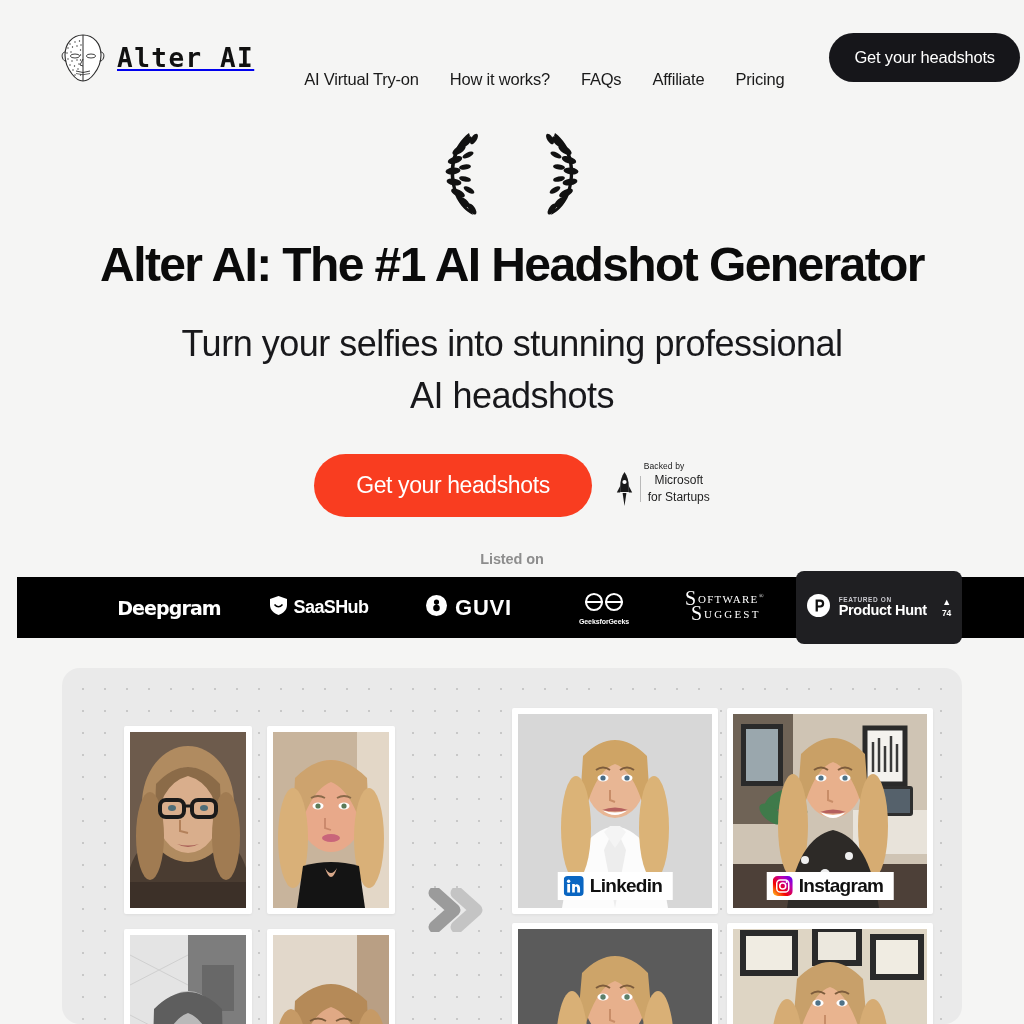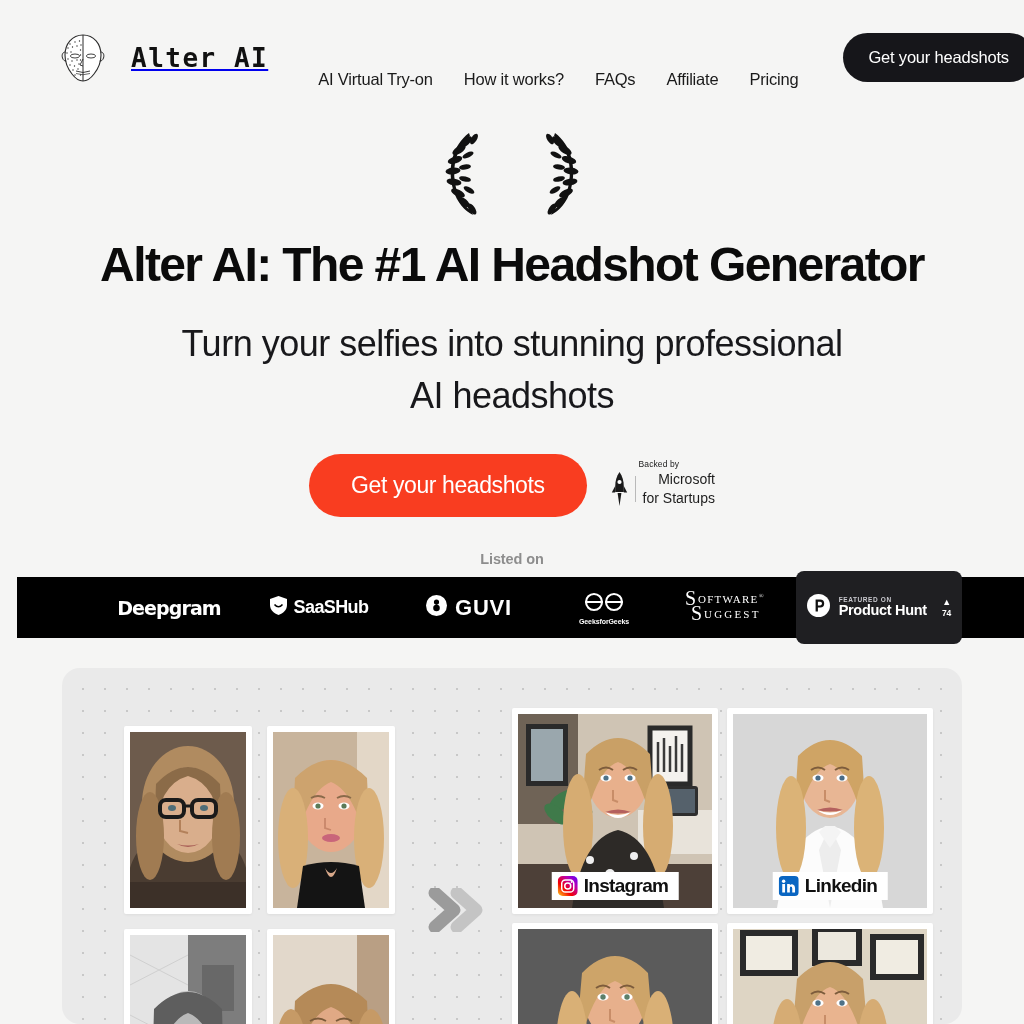--- a/index.html
+++ b/index.html
@@ -12,21 +12,21 @@
     -webkit-font-smoothing: antialiased;
   }
   .page { position: relative; width: 1024px; height: 1024px; background: #f5f5f4; }
 
   
   .header {
     position: absolute; top: 0; left: 0; width: 1024px; height: 115px;
     display: flex; align-items: center; padding: 0 60px;
     background: #f5f5f4;
   }
-  .brand { display: flex; align-items: center; gap: 25px; }
+  .brand { display: flex; align-items: center; gap: 11px; }
   .brand-mark { width: 46px; height: 50px; display: block; }
   .brand-name {
     font-family: "DejaVu Sans Mono", monospace;
     font-size: 26px; font-weight: 700; letter-spacing: 1.5px; color: #111;
     white-space: nowrap;
   }
   .nav { display: flex; align-items: center; gap: 31px; margin-left: 50px; }
   .nav-link {
     font-size: 16.5px; color: #1a1a1a; text-decoration: none; white-space: nowrap;
     letter-spacing: -0.2px;
@@ -66,21 +66,21 @@
     padding: 18px 42px; cursor: pointer; white-space: nowrap;
   }
   .backed {
     display: flex; flex-direction: column; align-items: flex-start; gap: 1px;
     margin-top: -4px;
   }
   .backed-top { font-size: 8.5px; color: #202020; margin-left: 28px; letter-spacing: 0.1px; }
   .backed-main { display: flex; align-items: center; gap: 7px; }
   .rocket { width: 17px; height: 34px; display: block; }
   .backed-divider { width: 1px; height: 26px; background: #b9b9b9; }
-  .backed-text { font-size: 14px; line-height: 1.35; color: #1d1d1d; text-align: right; }
+  .backed-text { font-size: 12px; line-height: 1.35; color: #1d1d1d; text-align: center; }
 
   .listed-on {
     margin-top: 34px; font-size: 14.5px; font-weight: 700;
     color: #8d8d8d; letter-spacing: -0.1px;
   }
 
   
   .logo-bar {
     position: absolute; top: 577px; left: 17px; width: 1024px; height: 61px;
     background: #000;
@@ -479,20 +479,55 @@
           </svg>
         </div>
       </div>
     </div>
 
     <div class="after-grid">
 
       <div class="photo-frame big">
         <div class="photo">
           <svg viewBox="0 0 194 194" preserveAspectRatio="xMidYMid slice">
+            <rect width="194" height="194" fill="#d7d7d7"></rect>
+            <path d="M97 112 Q56 118 44 194 L150 194 Q138 118 97 112 Z" fill="#fcfcfc"></path>
+            <path d="M97 112 L86 136 L97 194 L108 136 Z" fill="#ededed"></path>
+            <path d="M86 118 L97 134 L108 118 L102 112 L92 112 Z" fill="#f4f4f4"></path>
+            <ellipse cx="97" cy="66" rx="30" ry="38" fill="#e8b694"></ellipse>
+            <path d="M65 42 Q97 10 129 42 L136 150 Q126 60 97 50 Q68 60 58 150 Z" fill="#cfa465"></path>
+            <ellipse cx="58" cy="114" rx="15" ry="52" fill="#dbb377"></ellipse>
+            <ellipse cx="136" cy="114" rx="15" ry="52" fill="#dbb377"></ellipse>
+            <ellipse cx="85" cy="64" rx="5.5" ry="3.4" fill="#fff"></ellipse>
+            <ellipse cx="109" cy="64" rx="5.5" ry="3.4" fill="#fff"></ellipse>
+            <circle cx="85" cy="64" r="2.6" fill="#4a6c86"></circle>
+            <circle cx="109" cy="64" r="2.6" fill="#4a6c86"></circle>
+            <path d="M78 56 Q85 51 92 56" stroke="#7d5c3c" stroke-width="2" fill="none"></path>
+            <path d="M102 56 Q109 51 116 56" stroke="#7d5c3c" stroke-width="2" fill="none"></path>
+            <path d="M92 76 L92 86 L97 88" fill="none" stroke="#c88d68" stroke-width="2"></path>
+            <path d="M84 96 Q97 106 110 96 Q97 101 84 96 Z" fill="#fff"></path>
+            <path d="M84 96 Q97 91 110 96 Q97 99 84 96 Z" fill="#b4605e"></path>
+          </svg>
+        </div>
+        <div class="social-tag">
+          <span class="sq">
+            <svg viewBox="0 0 20 20" width="20" height="20">
+              <rect width="20" height="20" rx="4" fill="#0A66C2"></rect>
+              <rect x="3.5" y="8" width="2.8" height="8.5" fill="#fff"></rect>
+              <circle cx="4.9" cy="5.2" r="1.7" fill="#fff"></circle>
+              <path d="M8.4 8 L11.1 8 L11.1 9.2 Q12.4 7.7 14.2 8.4 Q16.3 9.2 16.3 12 L16.3 16.5 L13.5 16.5 L13.5 12.4 Q13.5 10.6 12.1 10.6 Q11.1 10.6 11.1 12.2 L11.1 16.5 L8.4 16.5 Z" fill="#fff"></path>
+            </svg>
+          </span>
+          <span class="txt">Linkedin</span>
+        </div>
+      </div>
+
+      <div class="photo-frame big">
+        <div class="photo">
+          <svg viewBox="0 0 194 194" preserveAspectRatio="xMidYMid slice">
             <rect width="194" height="194" fill="#cfc4b4"></rect>
             <rect x="0" y="0" width="60" height="110" fill="#6f6356"></rect>
             <rect x="8" y="10" width="42" height="62" fill="#2a2a2a"></rect>
             <rect x="13" y="15" width="32" height="52" fill="#9aa7ad"></rect>
             <rect x="132" y="14" width="40" height="56" fill="#f4f2ee" stroke="#2a2a2a" stroke-width="5"></rect>
             <g stroke="#3a3a3a" stroke-width="2.5">
               <path d="M140 28 L140 58 M146 24 L146 58 M152 32 L152 58 M158 22 L158 58 M164 30 L164 58"></path>
             </g>
             <rect x="120" y="96" width="74" height="44" fill="#e8e3da"></rect>
             <rect x="140" y="72" width="40" height="30" rx="3" fill="#2e2e2e"></rect>
@@ -544,55 +579,20 @@
               <circle cx="13.9" cy="6.1" r="1" fill="#fff"></circle>
             </svg>
           </span>
           <span class="txt">Instagram</span>
         </div>
       </div>
 
       <div class="photo-frame big">
         <div class="photo">
           <svg viewBox="0 0 194 194" preserveAspectRatio="xMidYMid slice">
-            <rect width="194" height="194" fill="#d7d7d7"></rect>
-            <path d="M97 112 Q56 118 44 194 L150 194 Q138 118 97 112 Z" fill="#fcfcfc"></path>
-            <path d="M97 112 L86 136 L97 194 L108 136 Z" fill="#ededed"></path>
-            <path d="M86 118 L97 134 L108 118 L102 112 L92 112 Z" fill="#f4f4f4"></path>
-            <ellipse cx="97" cy="66" rx="30" ry="38" fill="#e8b694"></ellipse>
-            <path d="M65 42 Q97 10 129 42 L136 150 Q126 60 97 50 Q68 60 58 150 Z" fill="#cfa465"></path>
-            <ellipse cx="58" cy="114" rx="15" ry="52" fill="#dbb377"></ellipse>
-            <ellipse cx="136" cy="114" rx="15" ry="52" fill="#dbb377"></ellipse>
-            <ellipse cx="85" cy="64" rx="5.5" ry="3.4" fill="#fff"></ellipse>
-            <ellipse cx="109" cy="64" rx="5.5" ry="3.4" fill="#fff"></ellipse>
-            <circle cx="85" cy="64" r="2.6" fill="#4a6c86"></circle>
-            <circle cx="109" cy="64" r="2.6" fill="#4a6c86"></circle>
-            <path d="M78 56 Q85 51 92 56" stroke="#7d5c3c" stroke-width="2" fill="none"></path>
-            <path d="M102 56 Q109 51 116 56" stroke="#7d5c3c" stroke-width="2" fill="none"></path>
-            <path d="M92 76 L92 86 L97 88" fill="none" stroke="#c88d68" stroke-width="2"></path>
-            <path d="M84 96 Q97 106 110 96 Q97 101 84 96 Z" fill="#fff"></path>
-            <path d="M84 96 Q97 91 110 96 Q97 99 84 96 Z" fill="#b4605e"></path>
-          </svg>
-        </div>
-        <div class="social-tag">
-          <span class="sq">
-            <svg viewBox="0 0 20 20" width="20" height="20">
-              <rect width="20" height="20" rx="4" fill="#0A66C2"></rect>
-              <rect x="3.5" y="8" width="2.8" height="8.5" fill="#fff"></rect>
-              <circle cx="4.9" cy="5.2" r="1.7" fill="#fff"></circle>
-              <path d="M8.4 8 L11.1 8 L11.1 9.2 Q12.4 7.7 14.2 8.4 Q16.3 9.2 16.3 12 L16.3 16.5 L13.5 16.5 L13.5 12.4 Q13.5 10.6 12.1 10.6 Q11.1 10.6 11.1 12.2 L11.1 16.5 L8.4 16.5 Z" fill="#fff"></path>
-            </svg>
-          </span>
-          <span class="txt">Linkedin</span>
-        </div>
-      </div>
-
-      <div class="photo-frame big">
-        <div class="photo">
-          <svg viewBox="0 0 194 194" preserveAspectRatio="xMidYMid slice">
             <rect width="194" height="194" fill="#5b5b5b"></rect>
             <ellipse cx="97" cy="70" rx="31" ry="39" fill="#e7b08c"></ellipse>
             <path d="M64 44 Q97 10 130 44 L140 160 Q126 62 97 52 Q68 62 54 160 Z" fill="#cda469"></path>
             <ellipse cx="54" cy="118" rx="16" ry="56" fill="#d9b076"></ellipse>
             <ellipse cx="140" cy="118" rx="16" ry="56" fill="#d9b076"></ellipse>
             <ellipse cx="85" cy="68" rx="5.6" ry="3.5" fill="#fff"></ellipse>
             <ellipse cx="109" cy="68" rx="5.6" ry="3.5" fill="#fff"></ellipse>
             <circle cx="85" cy="68" r="2.7" fill="#5c7f6a"></circle>
             <circle cx="109" cy="68" r="2.7" fill="#5c7f6a"></circle>
             <path d="M78 59 Q85 54 92 59" stroke="#7d5c3c" stroke-width="2" fill="none"></path>

